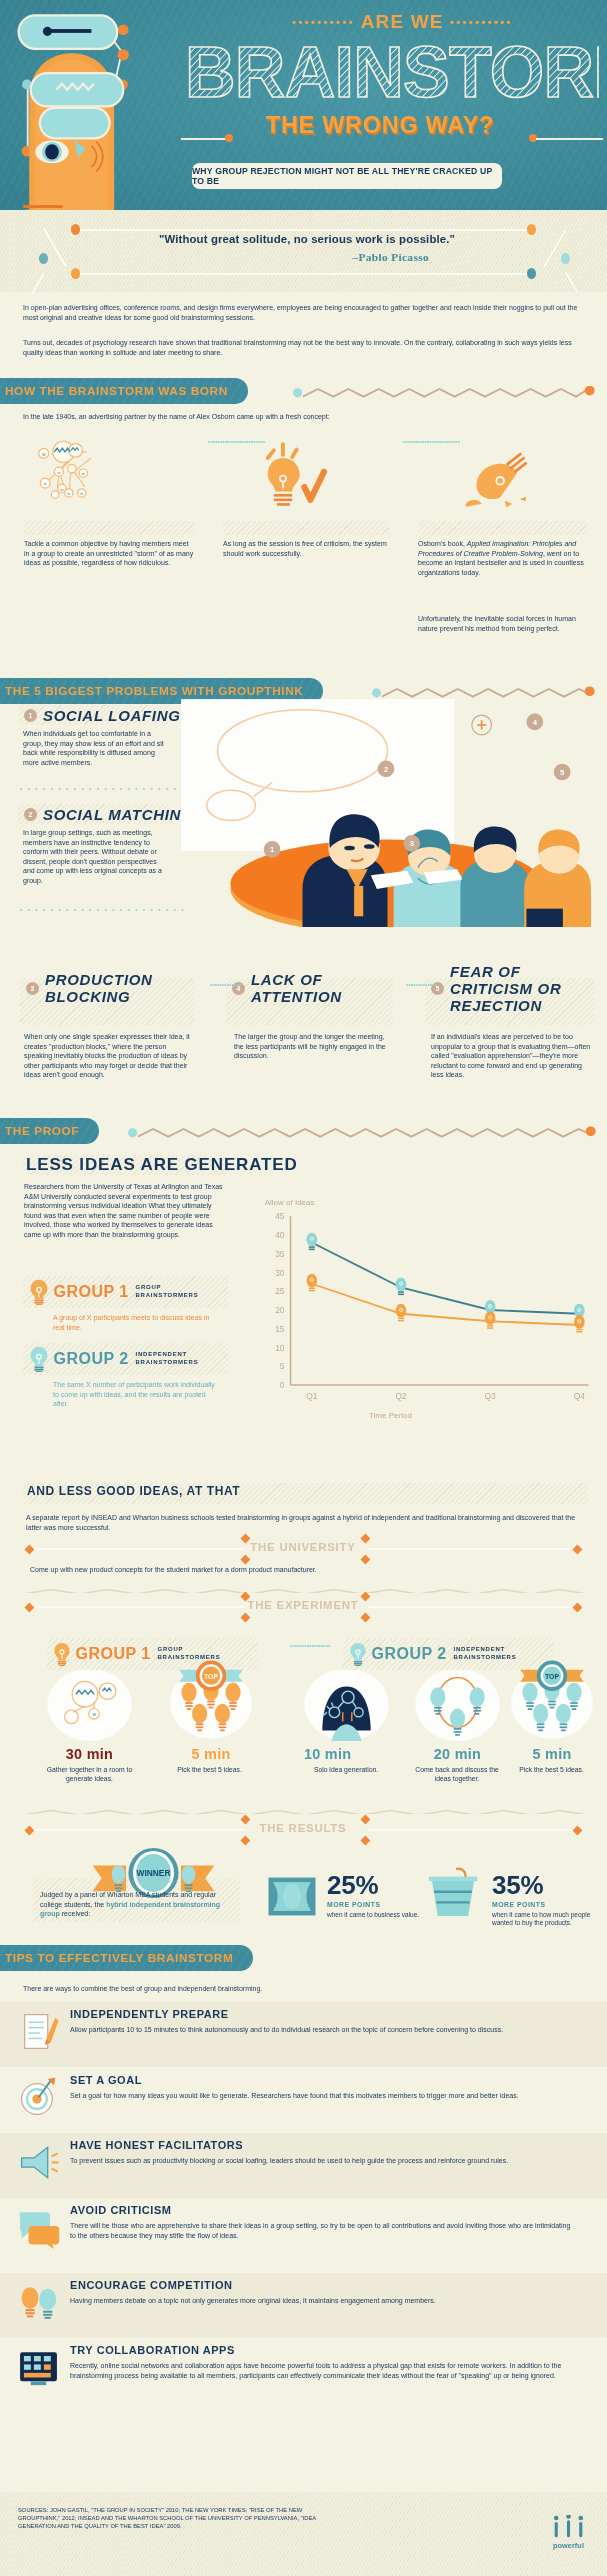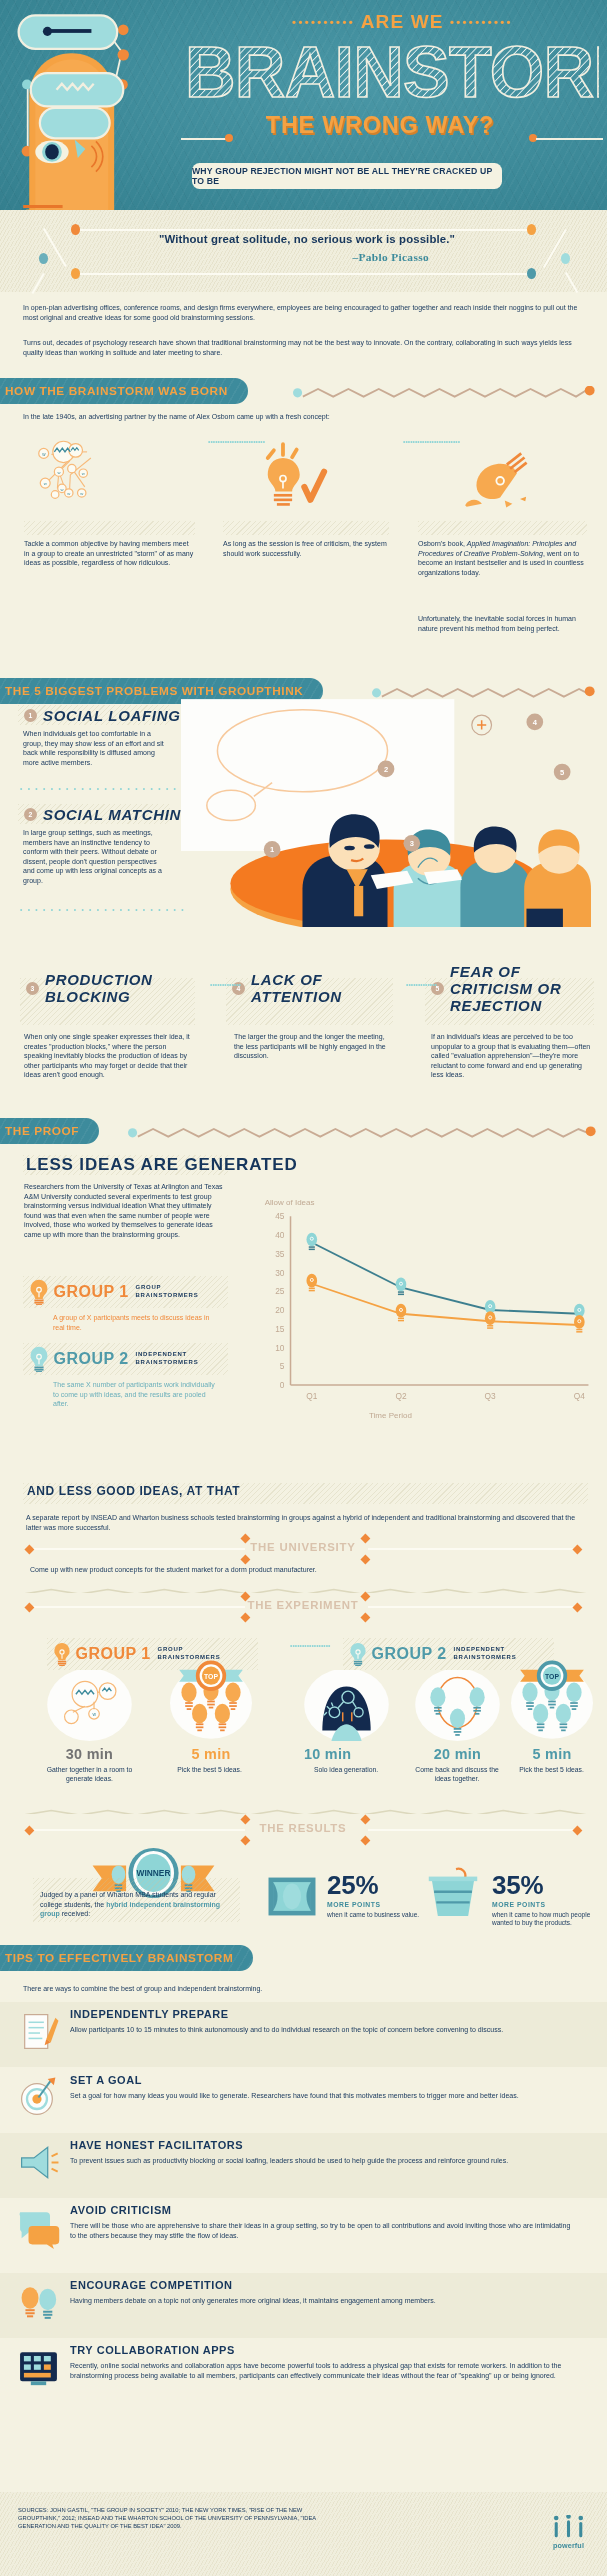--- a/index.html
+++ b/index.html
@@ -795,21 +795,21 @@
   <g transform="translate(59,18)">
     <path d="M-42 -4 L-14 -4 L-14 12 L-42 12 L-36 4 Z" fill="#f5a243"></path>
     <path d="M42 -4 L14 -4 L14 12 L42 12 L36 4 Z" fill="#f5a243"></path>
     <circle cx="0" cy="4" r="20" fill="#4f9aa9"></circle>
     <circle cx="0" cy="4" r="15" fill="#fdfdfb"></circle>
     <circle cx="0" cy="4" r="12" fill="#8ed5d6"></circle>
     <text x="0" y="8" font-size="9" fill="#11496b" text-anchor="middle" font-family="Liberation Sans, sans-serif" font-weight="bold">TOP</text>
   </g>
 </svg>
 
-<div class="tmin" style="position:absolute;left:47px;top:1746px;width:85px;text-align:center;color:#737373">30 min</div>
+<div class="tmin" style="position:absolute;left:47px;top:1746px;width:85px;text-align:center;color:#7f1d1d">30 min</div>
 <div class="tcap" style="position:absolute;left:38px;top:1765px;width:103px">Gather together in a room to generate ideas.</div>
 <div class="tmin" style="position:absolute;left:166px;top:1746px;width:90px;text-align:center;color:#f5a243">5 min</div>
 <div class="tcap" style="position:absolute;left:164px;top:1765px;width:91px">Pick the best 5 ideas.</div>
 
 <div class="tmin" style="position:absolute;left:304px;top:1746px;width:85px;text-align:left;color:#4f9aa9">10 min</div>
 <div class="tcap" style="position:absolute;left:302px;top:1765px;width:88px">Solo idea generation.</div>
 <div class="tmin" style="position:absolute;left:415px;top:1746px;width:85px;text-align:center;color:#4f9aa9">20 min</div>
 <div class="tcap" style="position:absolute;left:410px;top:1765px;width:94px">Come back and discuss the ideas together.</div>
 <div class="tmin" style="position:absolute;left:507px;top:1746px;width:90px;text-align:center;color:#4f9aa9">5 min</div>
 <div class="tcap" style="position:absolute;left:506px;top:1765px;width:91px">Pick the best 5 ideas.</div>

